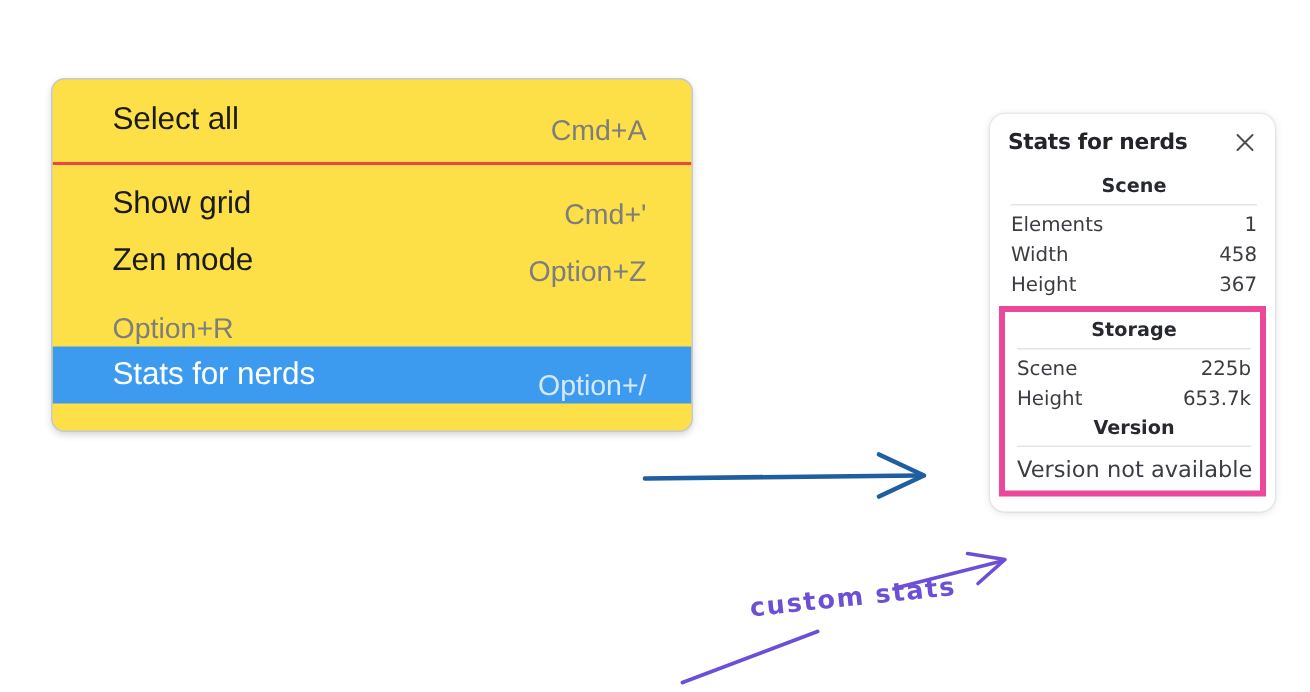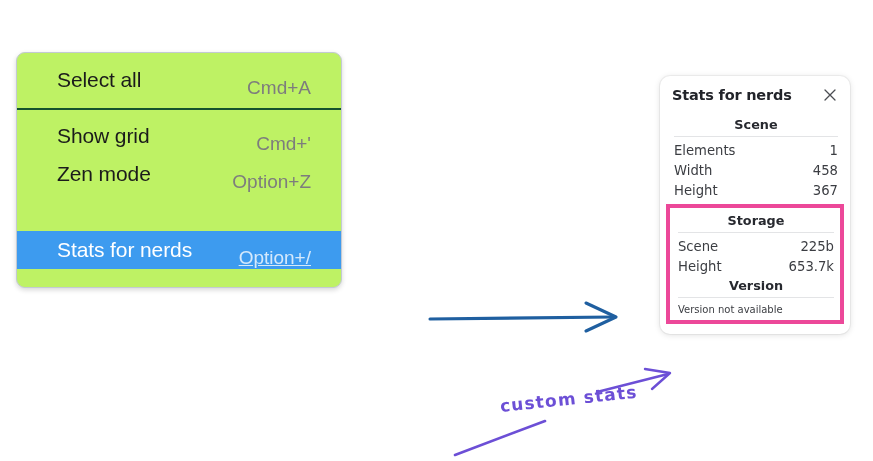--- a/index.html
+++ b/index.html
@@ -12,35 +12,35 @@
     height: 461px;
     position: relative;
     overflow: hidden;
     font-family: "Liberation Sans", sans-serif;
     -webkit-font-smoothing: antialiased;
   }
 
   
   .context-menu {
     position: absolute;
-    left: 16px;
+    left: 34px;
     top: 52px;
-    width: 326px;
-    background: #bef264;
+    width: 428px;
+    background: #fde047;
     border: 1px solid #c3cad3;
     border-radius: 9px;
     box-shadow: 0 2px 5px rgba(0,0,0,0.16);
     overflow: hidden;
     box-sizing: border-box;
   }
   .menu-section {
     padding: 7px 0 8px 0;
   }
   .menu-section + .menu-section {
-    border-top: 2px solid #14532d;
+    border-top: 2px solid #ef4444;
   }
   .menu-row {
     height: 38px;
     display: flex;
     align-items: center;
     justify-content: space-between;
     padding: 0 30px 0 40px;
     box-sizing: border-box;
     cursor: default;
   }
@@ -57,21 +57,20 @@
     margin-top: 16px;
   }
   .menu-row.is-selected {
     background: #3d9bef;
   }
   .menu-row.is-selected .label {
     color: #ffffff;
   }
   .menu-row.is-selected .shortcut {
     color: rgba(255,255,255,0.78);
-    text-decoration: underline;
   }
   .section-top .menu-row { height: 40px; }
   .section-bottom { padding-bottom: 18px; }
 
   
   .stats-panel {
     position: absolute;
     left: 660px;
     top: 76px;
     width: 190px;
@@ -118,21 +117,21 @@
     display: flex;
     justify-content: space-between;
     align-items: baseline;
     font-size: 13.2px;
     color: #3b3d42;
     padding: 2.5px 2px;
   }
   .stats-row .k { white-space: nowrap; }
   .stats-row .v { white-space: nowrap; }
   .stats-note {
-    font-size: 10px;
+    font-size: 15px;
     color: #3b3d42;
     padding: 3px 2px 1px 2px;
     white-space: nowrap;
   }
 
   
   .custom-box {
     border: 4px solid #ec4899;
     margin: 4px -4px 0 -6px;
     padding: 3px 4px 4px 6px;
@@ -174,20 +173,21 @@
   <div class="menu-section section-bottom">
     <div class="menu-row">
       <span class="label">Show grid</span>
       <span class="shortcut">Cmd+'</span>
     </div>
     <div class="menu-row">
       <span class="label">Zen mode</span>
       <span class="shortcut">Option+Z</span>
     </div>
     <div class="menu-row">
+      <span class="shortcut">Option+R</span>
     </div>
     <div class="menu-row is-selected">
       <span class="label">Stats for nerds</span>
       <span class="shortcut">Option+/</span>
     </div>
   </div>
 </div>
 
 <div class="stats-panel">
   <div class="stats-header">

